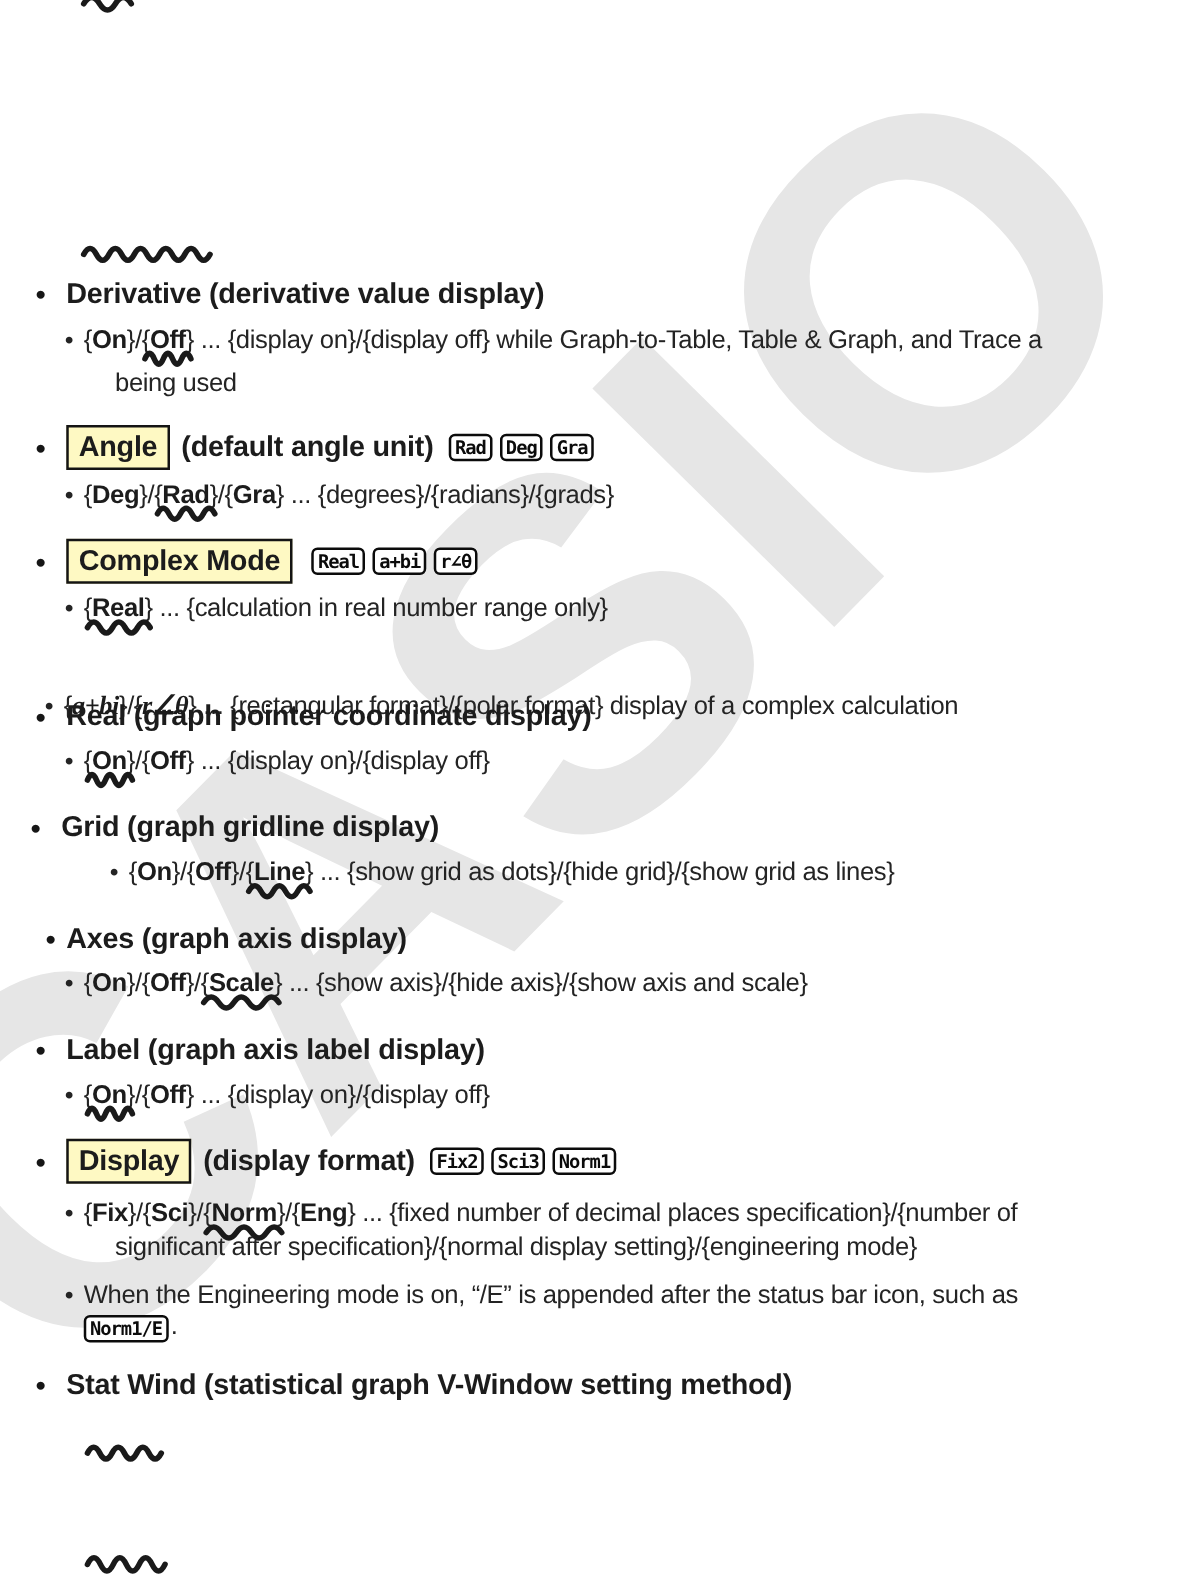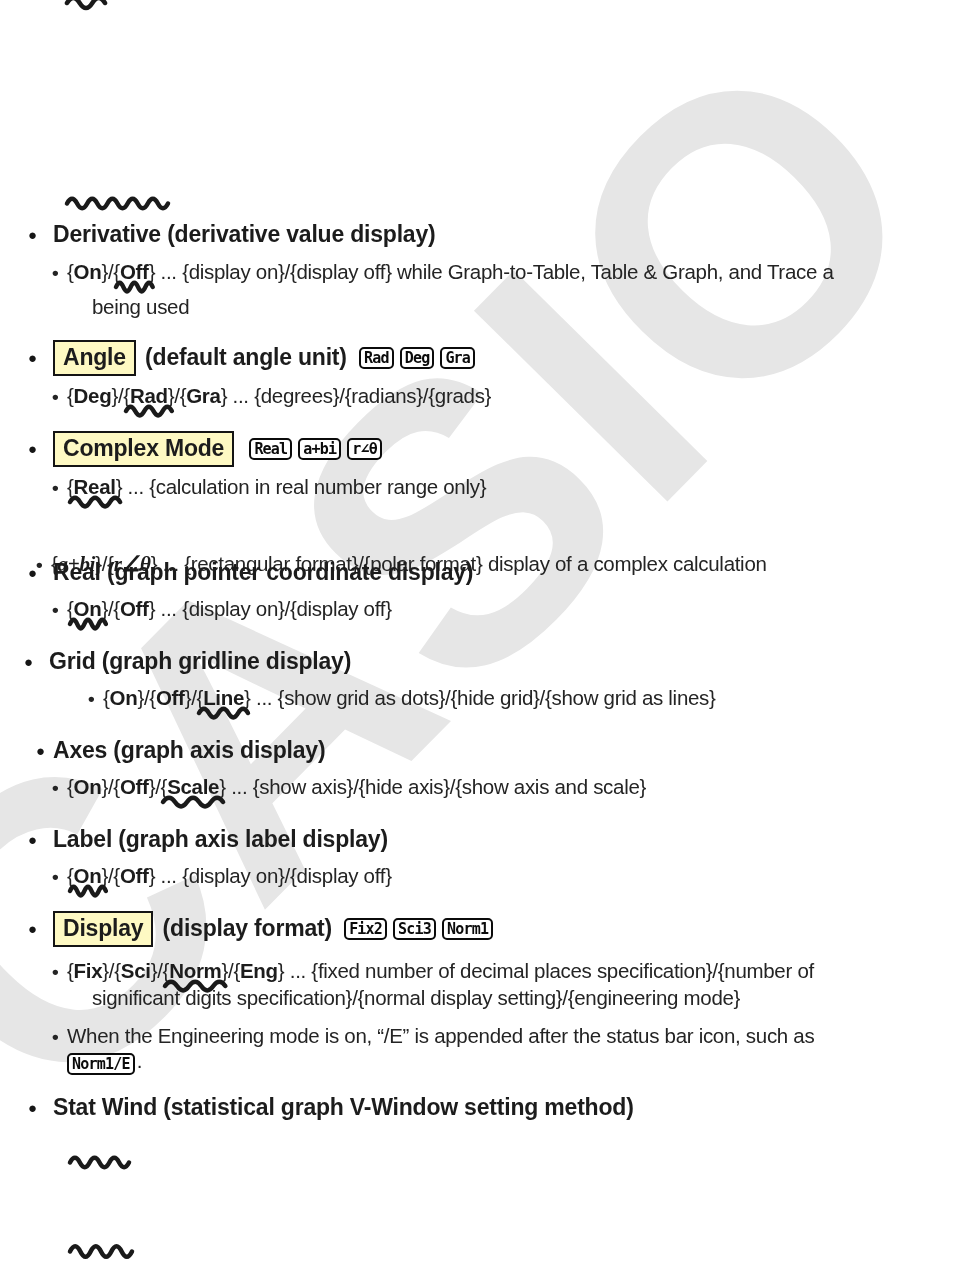--- a/index.html
+++ b/index.html
@@ -69,21 +69,21 @@
             <path d="M0,8 Q10.0,-2 20.0,8 Q30.0,18 40.0,8 Q50.0,-2 60.0,8 Q70.0,18 80.0,8 Q90.0,-2 100.0,8" fill="none" stroke="#1a1a1a" stroke-width="4.5" stroke-linecap="round" vector-effect="non-scaling-stroke"></path>
           </svg></span><span class="">} ... {show axis}/{hide axis}/{show axis and scale}</span></div>
       <div class="block heading" style="top: 826px; left: 28px;"><span class="hbullet">●</span><span class="b ">Label (graph axis label display)</span></div>
       <div class="block sub" style="top: 864px; left: 52px;"><span class="sbullet">•</span><span class="">{</span><span class="markwrap"><span class="b ">On</span><svg viewBox="0 0 100 16" preserveAspectRatio="none" class="squig-under">
             <path d="M0,8 Q10.0,-2 20.0,8 Q30.0,18 40.0,8 Q50.0,-2 60.0,8 Q70.0,18 80.0,8 Q90.0,-2 100.0,8" fill="none" stroke="#1a1a1a" stroke-width="4.5" stroke-linecap="round" vector-effect="non-scaling-stroke"></path>
           </svg></span><span class="">}/{</span><span class="b ">Off</span><span class="">} ... {display on}/{display off}</span></div>
       <div class="block heading" style="top: 911px; left: 28px;"><span class="hbullet">●</span><span class="b box">Display</span><span class="b "> (display format) </span><span class="lcd">Fix2</span><span class="lcd">Sci3</span><span class="lcd">Norm1</span></div>
       <div class="block sub" style="top: 959px; left: 52px;"><span class="sbullet">•</span><span class="">{</span><span class="b ">Fix</span><span class="">}/{</span><span class="b ">Sci</span><span class="">}/{</span><span class="markwrap"><span class="b ">Norm</span><svg viewBox="0 0 100 16" preserveAspectRatio="none" class="squig-under">
             <path d="M0,8 Q10.0,-2 20.0,8 Q30.0,18 40.0,8 Q50.0,-2 60.0,8 Q70.0,18 80.0,8 Q90.0,-2 100.0,8" fill="none" stroke="#1a1a1a" stroke-width="4.5" stroke-linecap="round" vector-effect="non-scaling-stroke"></path>
           </svg></span><span class="">}/{</span><span class="b ">Eng</span><span class="">} ... {fixed number of decimal places specification}/{number of</span></div>
-      <div class="block cont" style="top: 986px; left: 92px;"><span class="">significant digits specification}/{normal display setting}/{engineering mode}</span></div>
+      <div class="block cont" style="top: 986px; left: 92px;"><span class="">significant after specification}/{normal display setting}/{engineering mode}</span></div>
       <div class="block sub" style="top: 1024px; left: 52px;"><span class="sbullet">•</span><span class="">When the Engineering mode is on, “/E” is appended after the status bar icon, such as</span></div>
       <div class="block cont" style="top: 1049px; left: 67px;"><span class="lcd lcd-inline">Norm1/E</span><span class="">.</span></div>
       <div class="block heading" style="top: 1094px; left: 28px;"><span class="hbullet">●</span><span class="b ">Stat Wind (statistical graph V-Window setting method)</span></div>
       <svg viewBox="0 0 100 16" preserveAspectRatio="none" class="squig-block" style="left: 70px; top: 1155px; width: 59px; height: 15px;">
         <path d="M0,8 Q8.3,-2 16.7,8 Q25.0,18 33.3,8 Q41.7,-2 50.0,8 Q58.3,18 66.7,8 Q75.0,-2 83.3,8 Q91.7,18 100.0,8" fill="none" stroke="#1a1a1a" stroke-width="4.5" stroke-linecap="round" vector-effect="non-scaling-stroke"></path>
       </svg>
       <svg viewBox="0 0 100 16" preserveAspectRatio="none" class="squig-block" style="left: 70px; top: 1243px; width: 62px; height: 17px;">
         <path d="M0,8 Q8.3,-2 16.7,8 Q25.0,18 33.3,8 Q41.7,-2 50.0,8 Q58.3,18 66.7,8 Q75.0,-2 83.3,8 Q91.7,18 100.0,8" fill="none" stroke="#1a1a1a" stroke-width="4.5" stroke-linecap="round" vector-effect="non-scaling-stroke"></path>
       </svg>
     </div>

